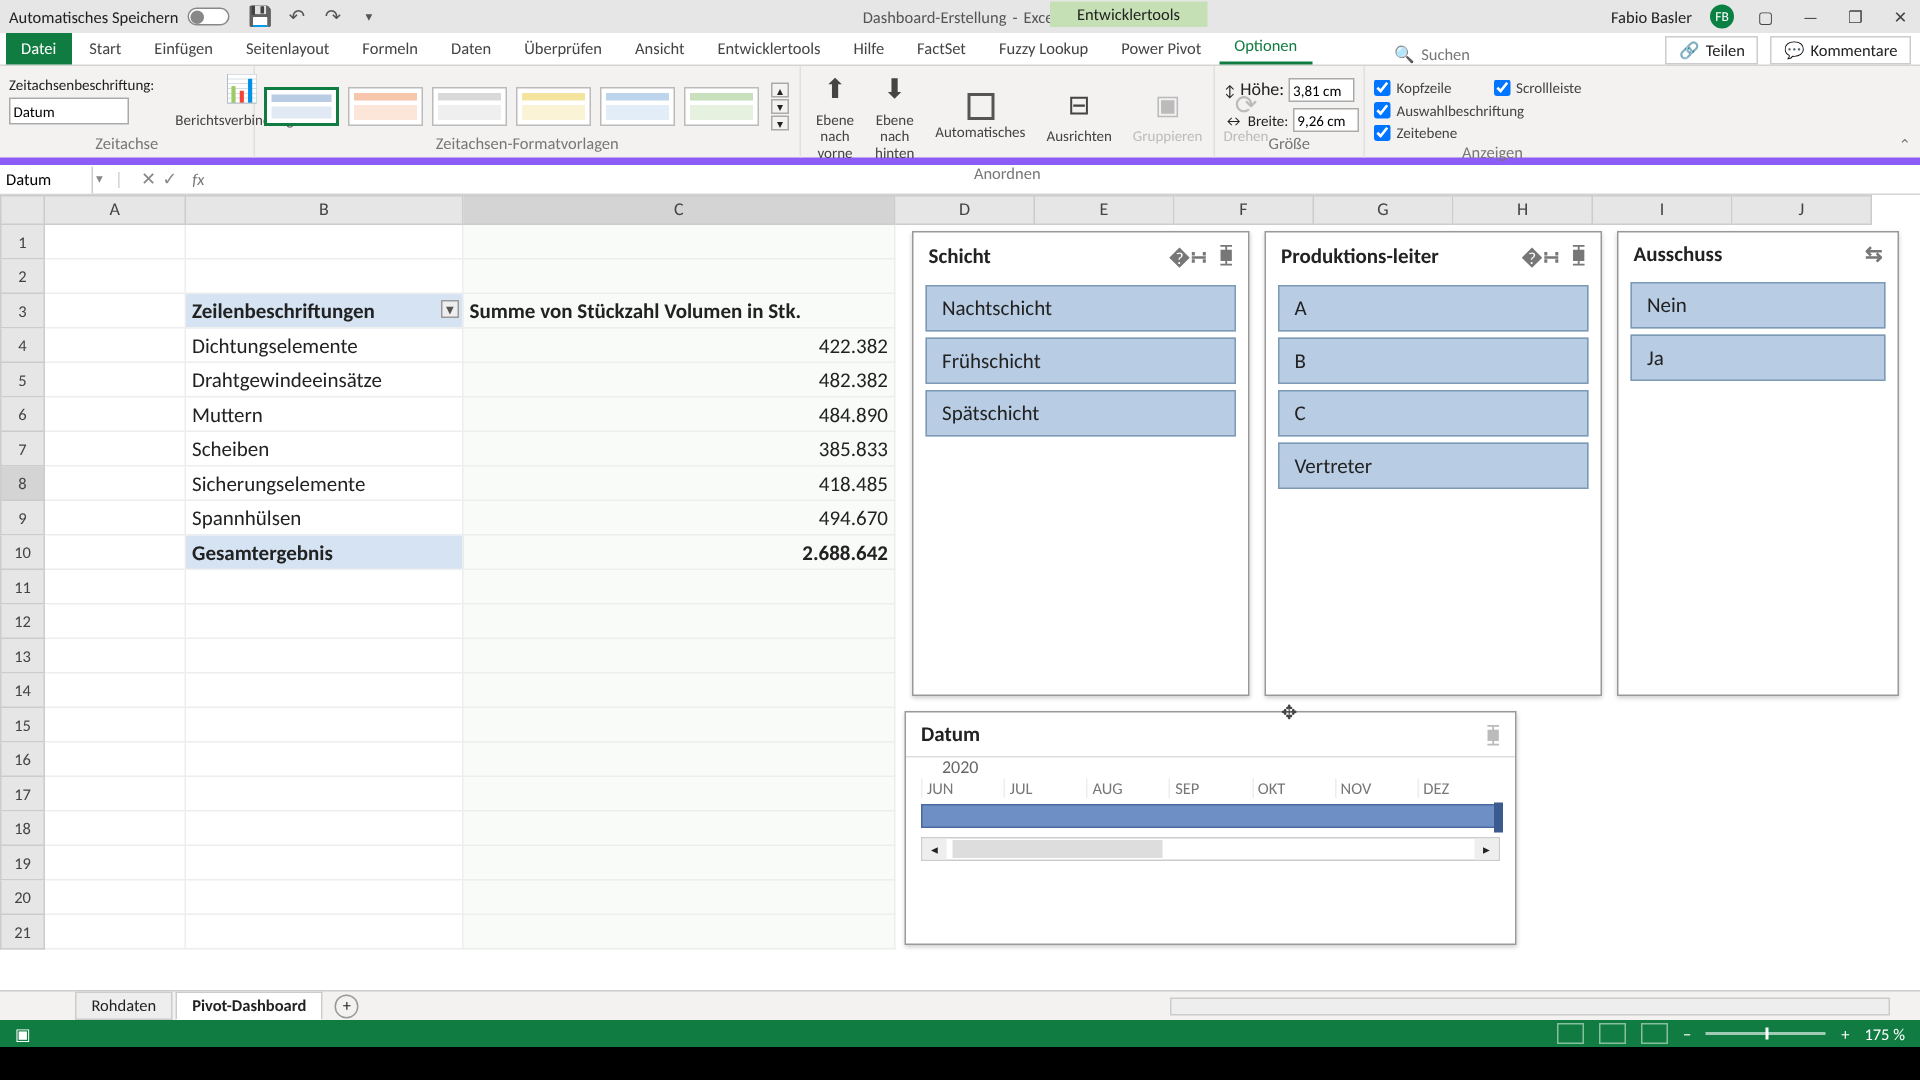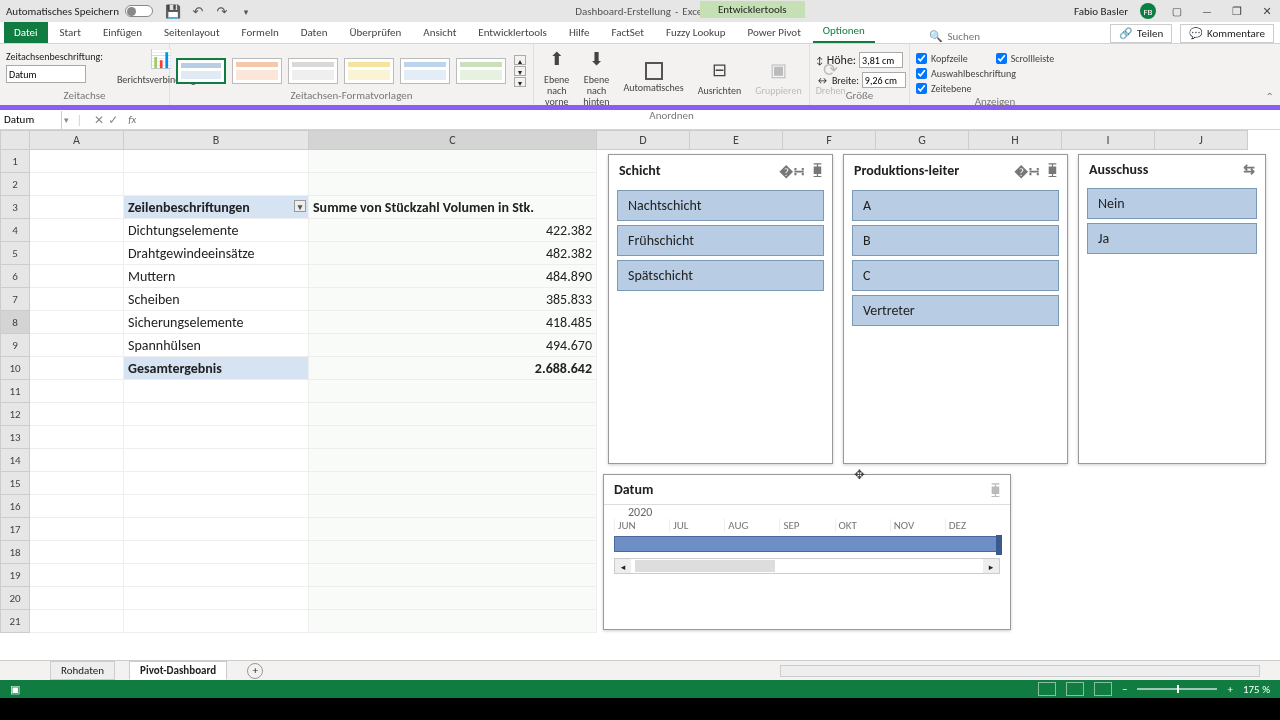--- a/index.html
+++ b/index.html
@@ -68,21 +68,21 @@
 .tl-range{padding:6px 10px;font-size:13px;color:#555;display:flex;justify-content:space-between}
 .tl-year{padding:0 24px;font-size:12px;color:#666}
 .tl-months{display:flex;padding:0 10px;gap:0}
 .tl-month{flex:1;text-align:left;font-size:11px;color:#777;padding:0 3px;border-left:1px solid #eee}
 .tl-bar{margin:4px 10px;height:16px;background:#6e8fc5;border:1px solid #4a6a9e;position:relative}
 .tl-bar::after{content:"";position:absolute;right:-3px;top:-2px;width:6px;height:20px;background:#3b5a8e}
 .tl-scroll{display:flex;align-items:center;margin:6px 10px;border:1px solid #ccc;height:16px}
 .tl-sbtn{width:16px;height:14px;background:#eee;text-align:center;font-size:9px;display:flex;align-items:center;justify-content:center}
 .tl-thumb{width:140px;height:12px;background:#ddd;margin-left:4px}
 .move-cursor{position:absolute;font-size:13px;color:#444}
-.sheets{height:20px;background:#f3f2f1;border-top:1px solid #ccc;display:flex;align-items:center;padding-left:50px;gap:14px}
+.sheets{height:20px;background:#f3f2f1;border-top:1px solid #ccc;display:flex;align-items:center;padding-left:50px;gap:2px}
 .sheet-tab{padding:2px 10px;font-size:11px;border:1px solid #ccc;background:#eee}
 .sheet-tab.active{background:#fff;font-weight:600;border-bottom-color:#fff}
 .add-sheet{width:16px;height:16px;border:1px solid #999;border-radius:50%;text-align:center;line-height:14px;font-size:11px;margin-left:6px}
 .hscroll{position:absolute;right:20px;width:480px;height:12px;background:#eee;border:1px solid #ccc}
 .statusbar{height:18px;background:#107c41;color:#fff;display:flex;align-items:center;justify-content:space-between;padding:0 10px;font-size:11px}
 .status-right{display:flex;align-items:center;gap:10px}
 .view-btn{width:18px;height:14px;border:1px solid rgba(255,255,255,0.5)}
 .zoom-slider{width:80px;height:2px;background:rgba(255,255,255,0.6);position:relative}
 .zoom-slider::after{content:"";position:absolute;left:50%;top:-3px;width:2px;height:8px;background:#fff}
 .dd-arrow{width:12px;height:12px;font-size:9px;display:flex;align-items:center;justify-content:center;color:#555;border:1px solid #999;background:#eee}

